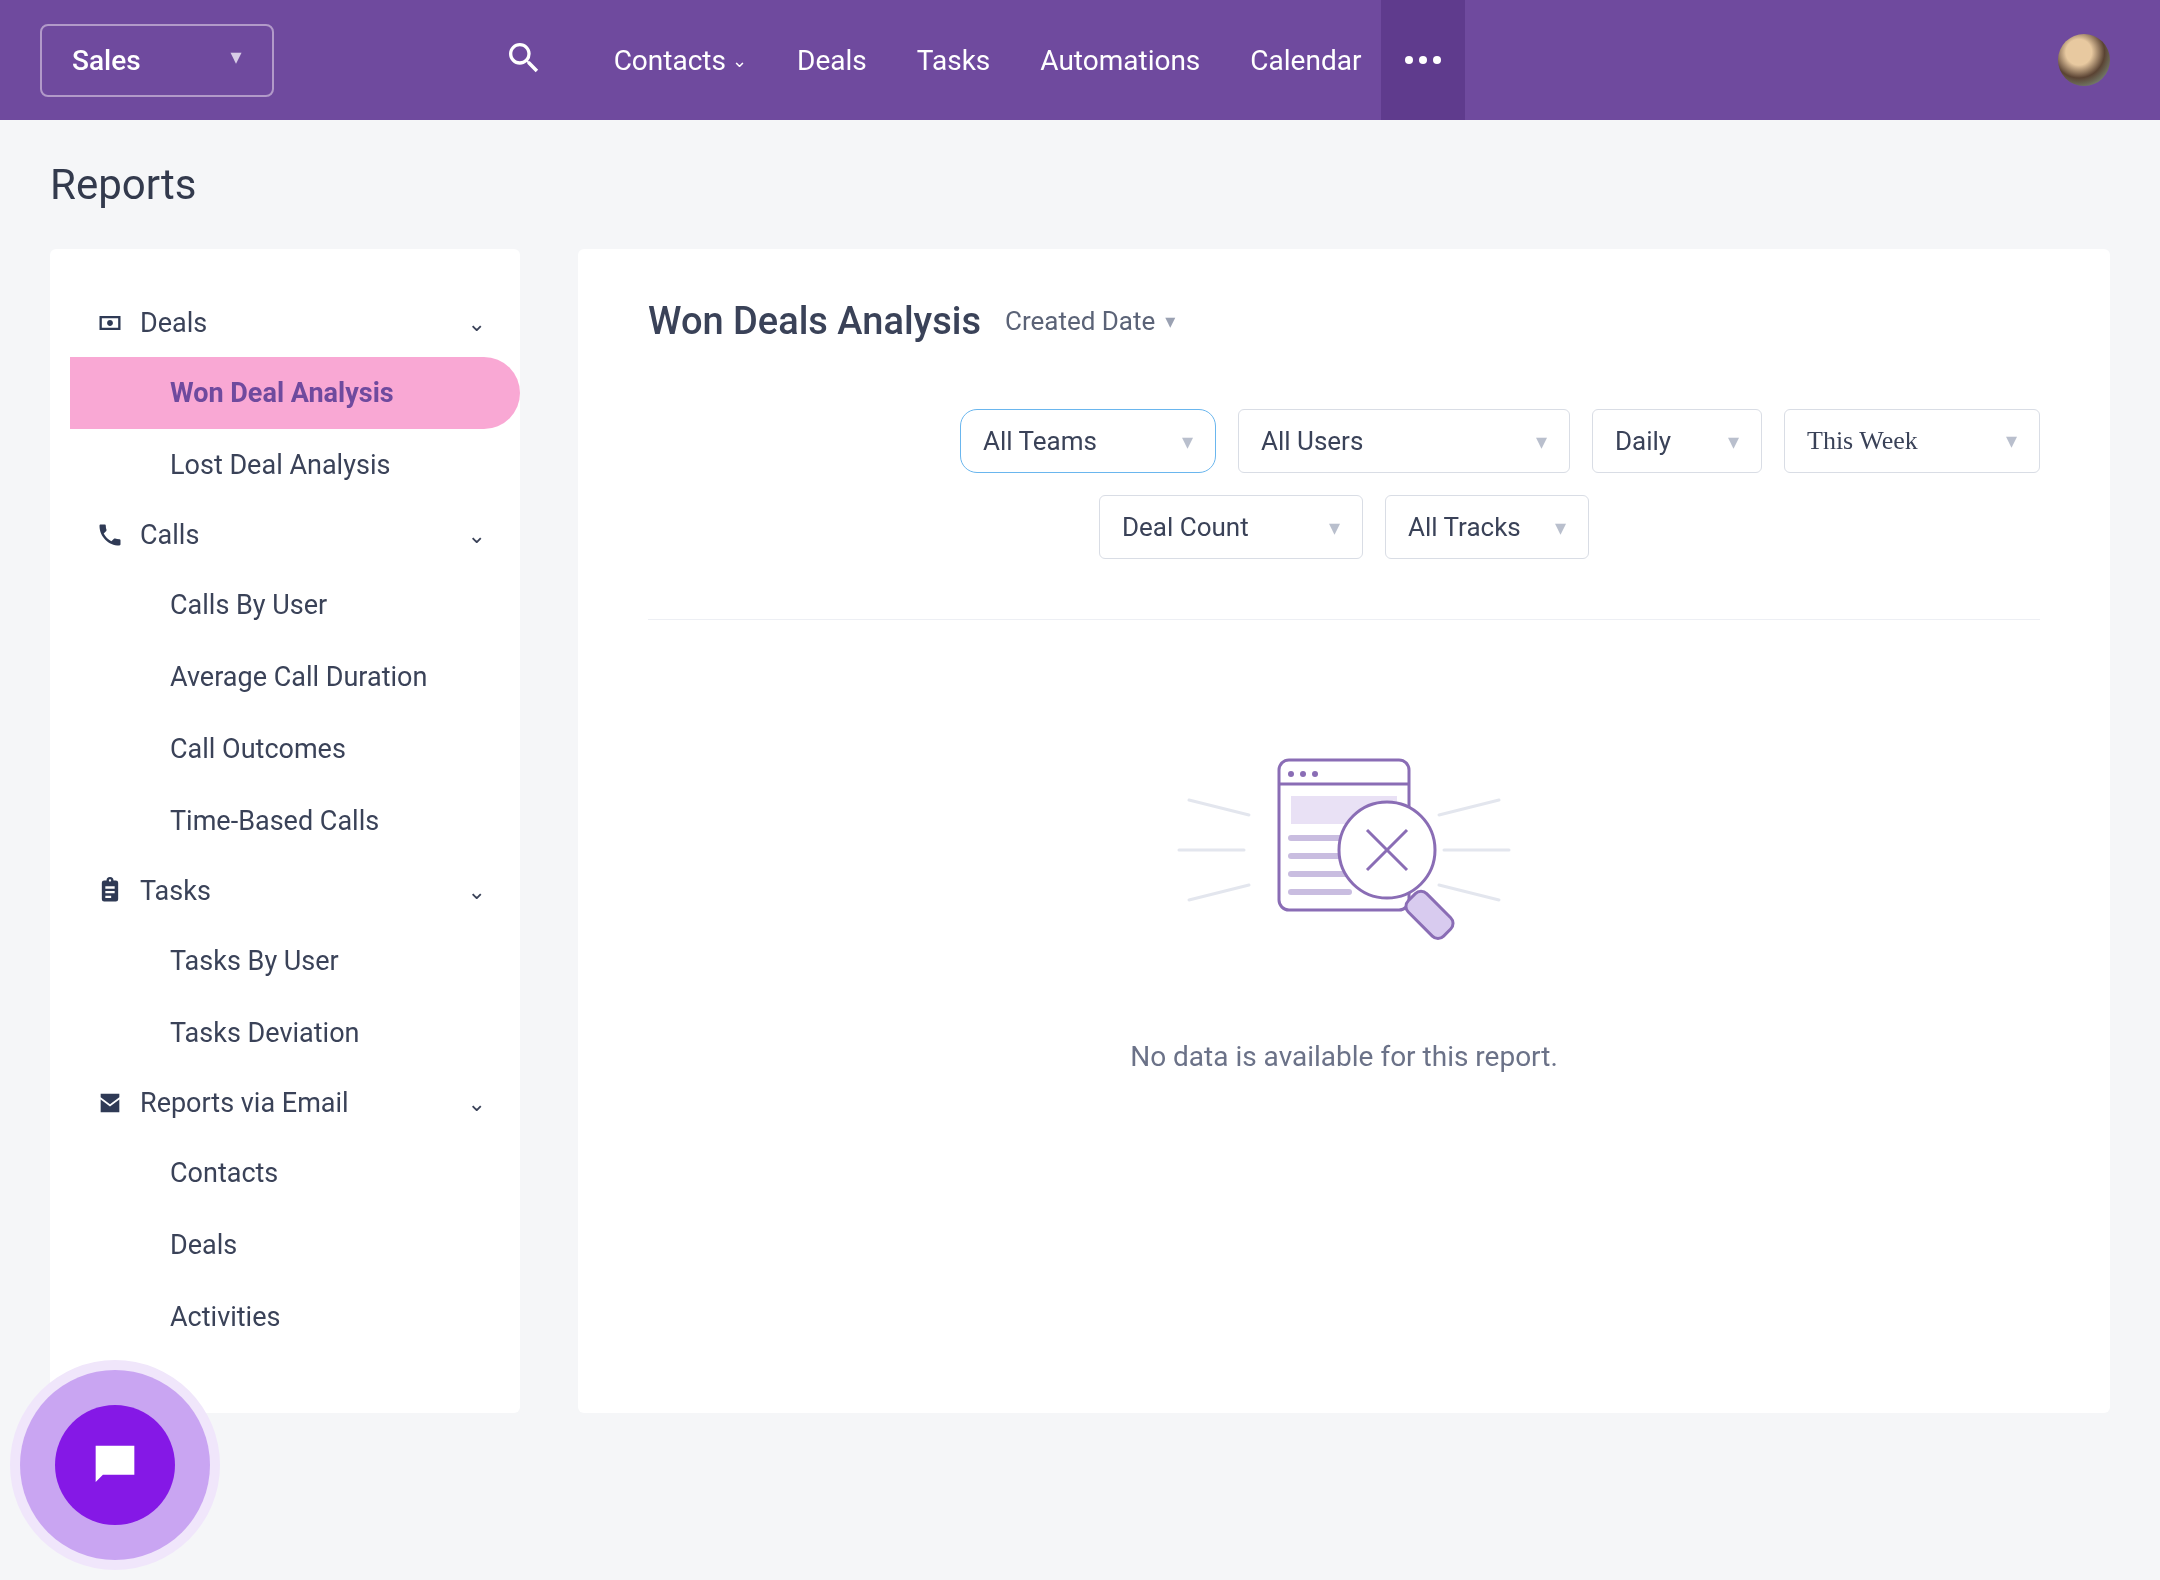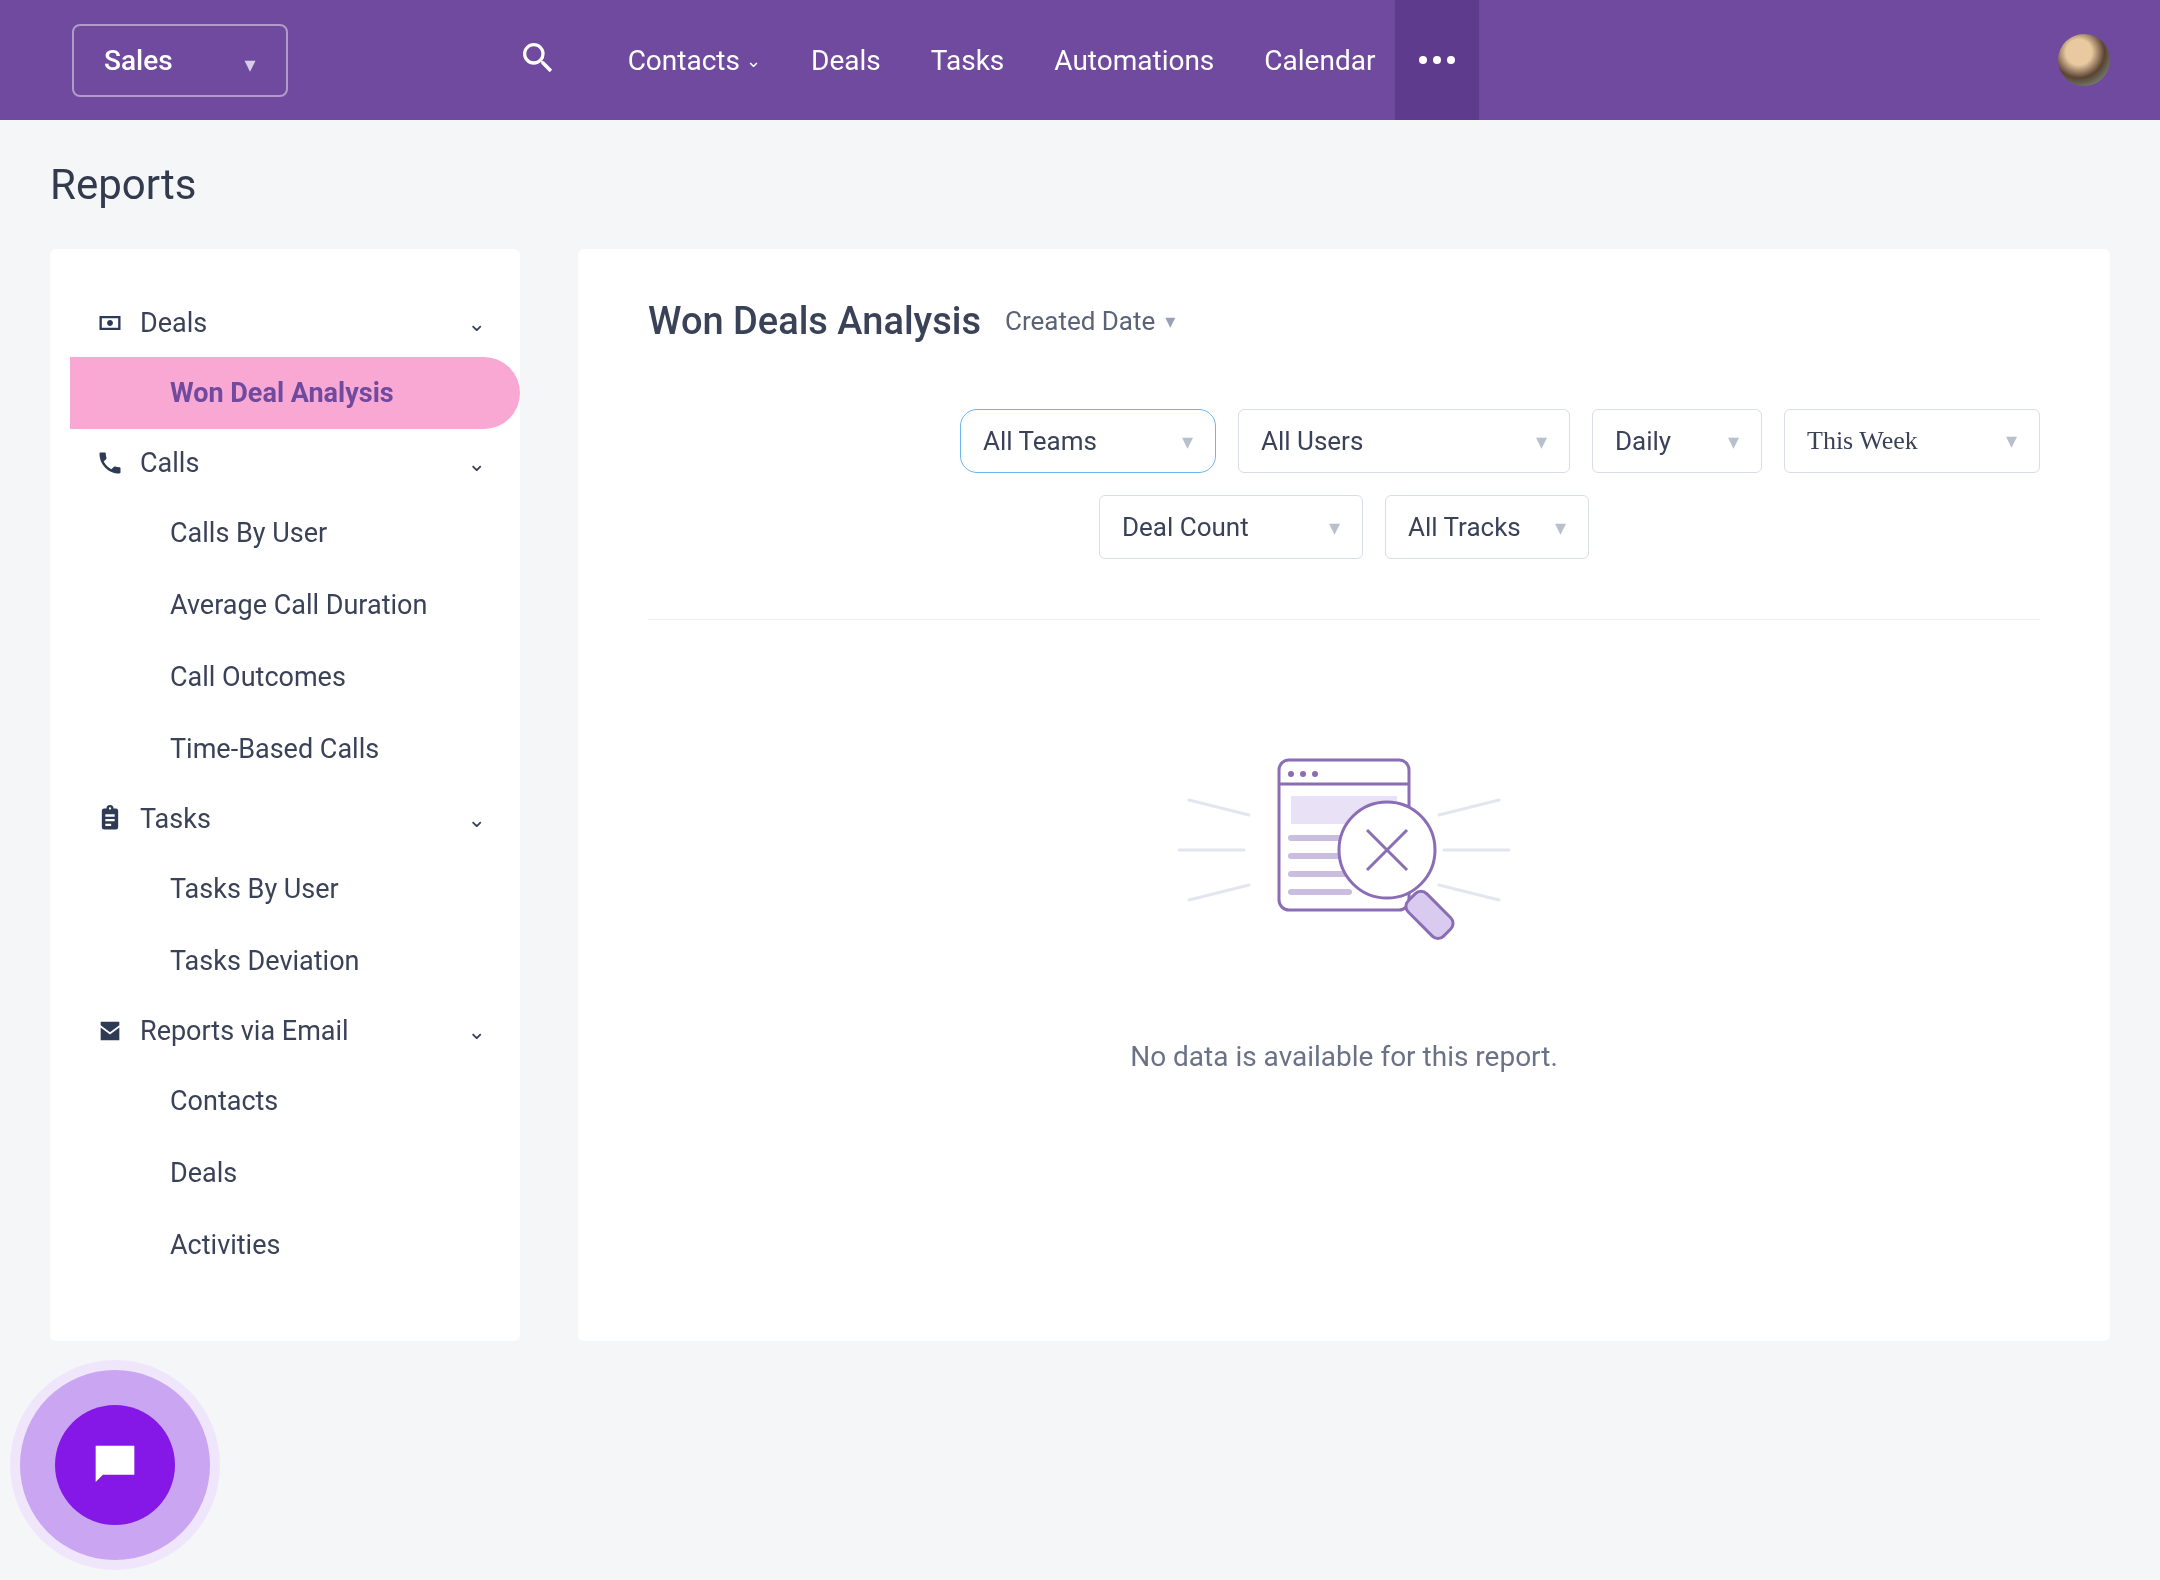--- a/index.html
+++ b/index.html
@@ -1,20 +1,20 @@
 <!DOCTYPE html>
 <html><head>
 <meta charset="utf-8">
 <style>
   * { box-sizing: border-box; margin: 0; padding: 0; }
   html, body { width: 2160px; height: 1580px; font-family: -apple-system, BlinkMacSystemFont, "Segoe UI", Roboto, sans-serif; background: #f5f6f8; overflow: hidden; }
   
   
   .header { background: #6f4a9e; height: 120px; display: flex; align-items: center; padding: 0 40px; position: relative; }
-  .workspace-select { border: 2px solid #b29ac9; border-radius: 8px; padding: 18px 30px; display: flex; align-items: flex-end; gap: 72px; cursor: pointer; margin-left: 32px; }
+  .workspace-select { border: 2px solid #b29ac9; border-radius: 8px; padding: 18px 30px; display: flex; align-items: flex-start; gap: 90px; cursor: pointer; }
   .workspace-select span { color: #fff; font-size: 28px; font-weight: 500; }
   .workspace-select .chev { color: #d8cce7; font-size: 22px; }
   .search-wrap { margin-left: 230px; }
   .search-icon svg { width: 40px; height: 40px; fill: #fff; }
   .nav { display: flex; gap: 50px; margin-left: 70px; align-items: center; }
   .nav-item { color: #fff; font-size: 28px; cursor: pointer; display: flex; align-items: center; gap: 6px; }
   .nav-item .mini-chev { font-size: 18px; }
   .nav-more { background: #5f3b8d; height: 120px; width: 84px; display: flex; align-items: center; justify-content: center; margin-left: 20px; cursor: pointer; }
   .nav-more .dots { display: flex; gap: 6px; }
   .nav-more .dot { width: 8px; height: 8px; border-radius: 50%; background: #fff; }
@@ -121,20 +121,21 @@
         <span class="icon-slot">
           <svg viewBox="0 0 24 24">
               <path d="M3 6h18v12H3V6zm2 2v8h14V8H5zm7 1.5c1.38 0 2.5 1.12 2.5 2.5S13.38 14.5 12 14.5 9.5 13.38 9.5 12 10.62 9.5 12 9.5z"></path>
             </svg>
         </span>
         <span class="lbl">Deals</span>
         <span class="expand">⌄</span>
       </div>
       <div class="side-sub">
         <div class="side-sub-item active">Won Deal Analysis</div>
+        <div class="side-sub-item">Lost Deal Analysis</div>
       </div>
     </div>
 
     <div class="side-group">
       <div class="side-head">
         <span class="icon-slot">
           <svg viewBox="0 0 24 24">
               <path d="M6.6 10.8c1.4 2.8 3.8 5.2 6.6 6.6l2.2-2.2c.3-.3.7-.4 1-.2 1.1.4 2.3.6 3.6.6.6 0 1 .4 1 1V20c0 .6-.4 1-1 1C10.6 21 3 13.4 3 4c0-.6.4-1 1-1h3.4c.6 0 1 .4 1 1 0 1.3.2 2.5.6 3.6.1.3 0 .7-.2 1l-2.2 2.2z"></path>
             </svg>
         </span>

